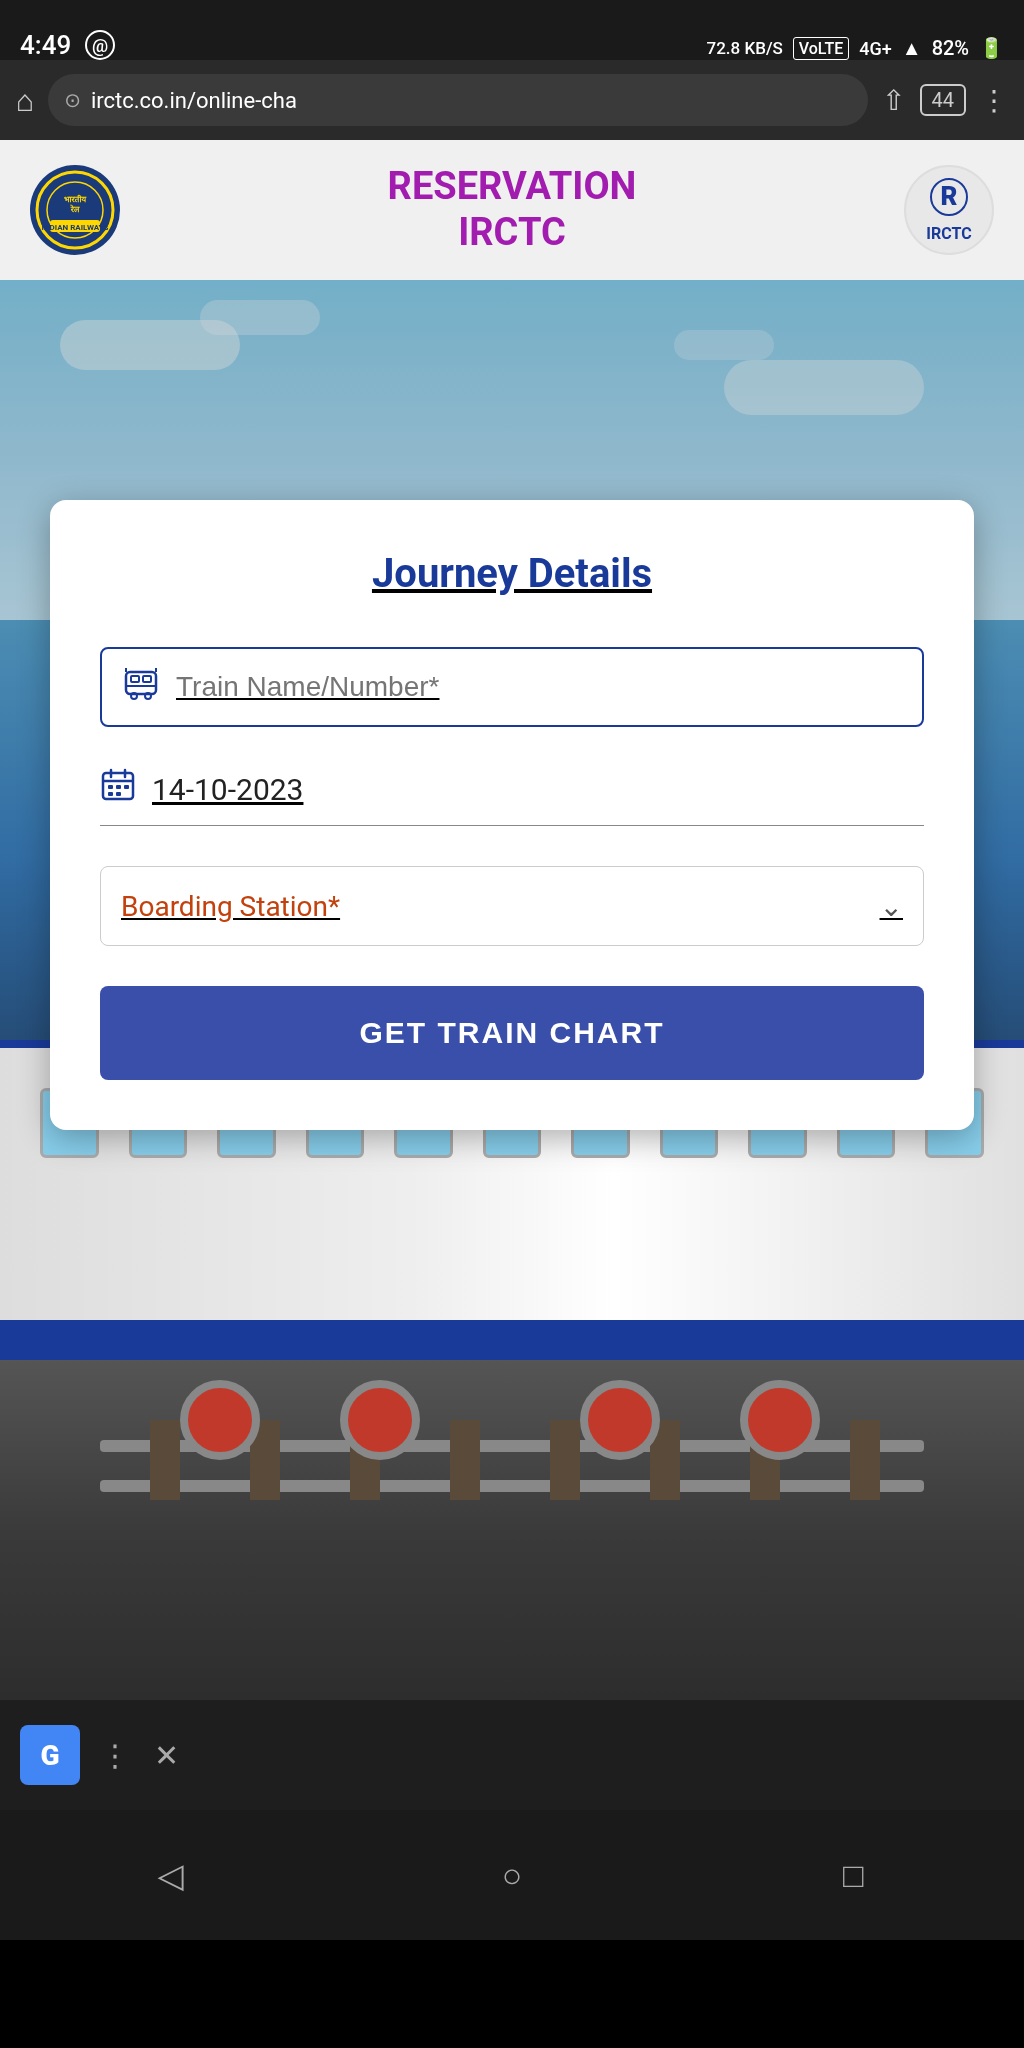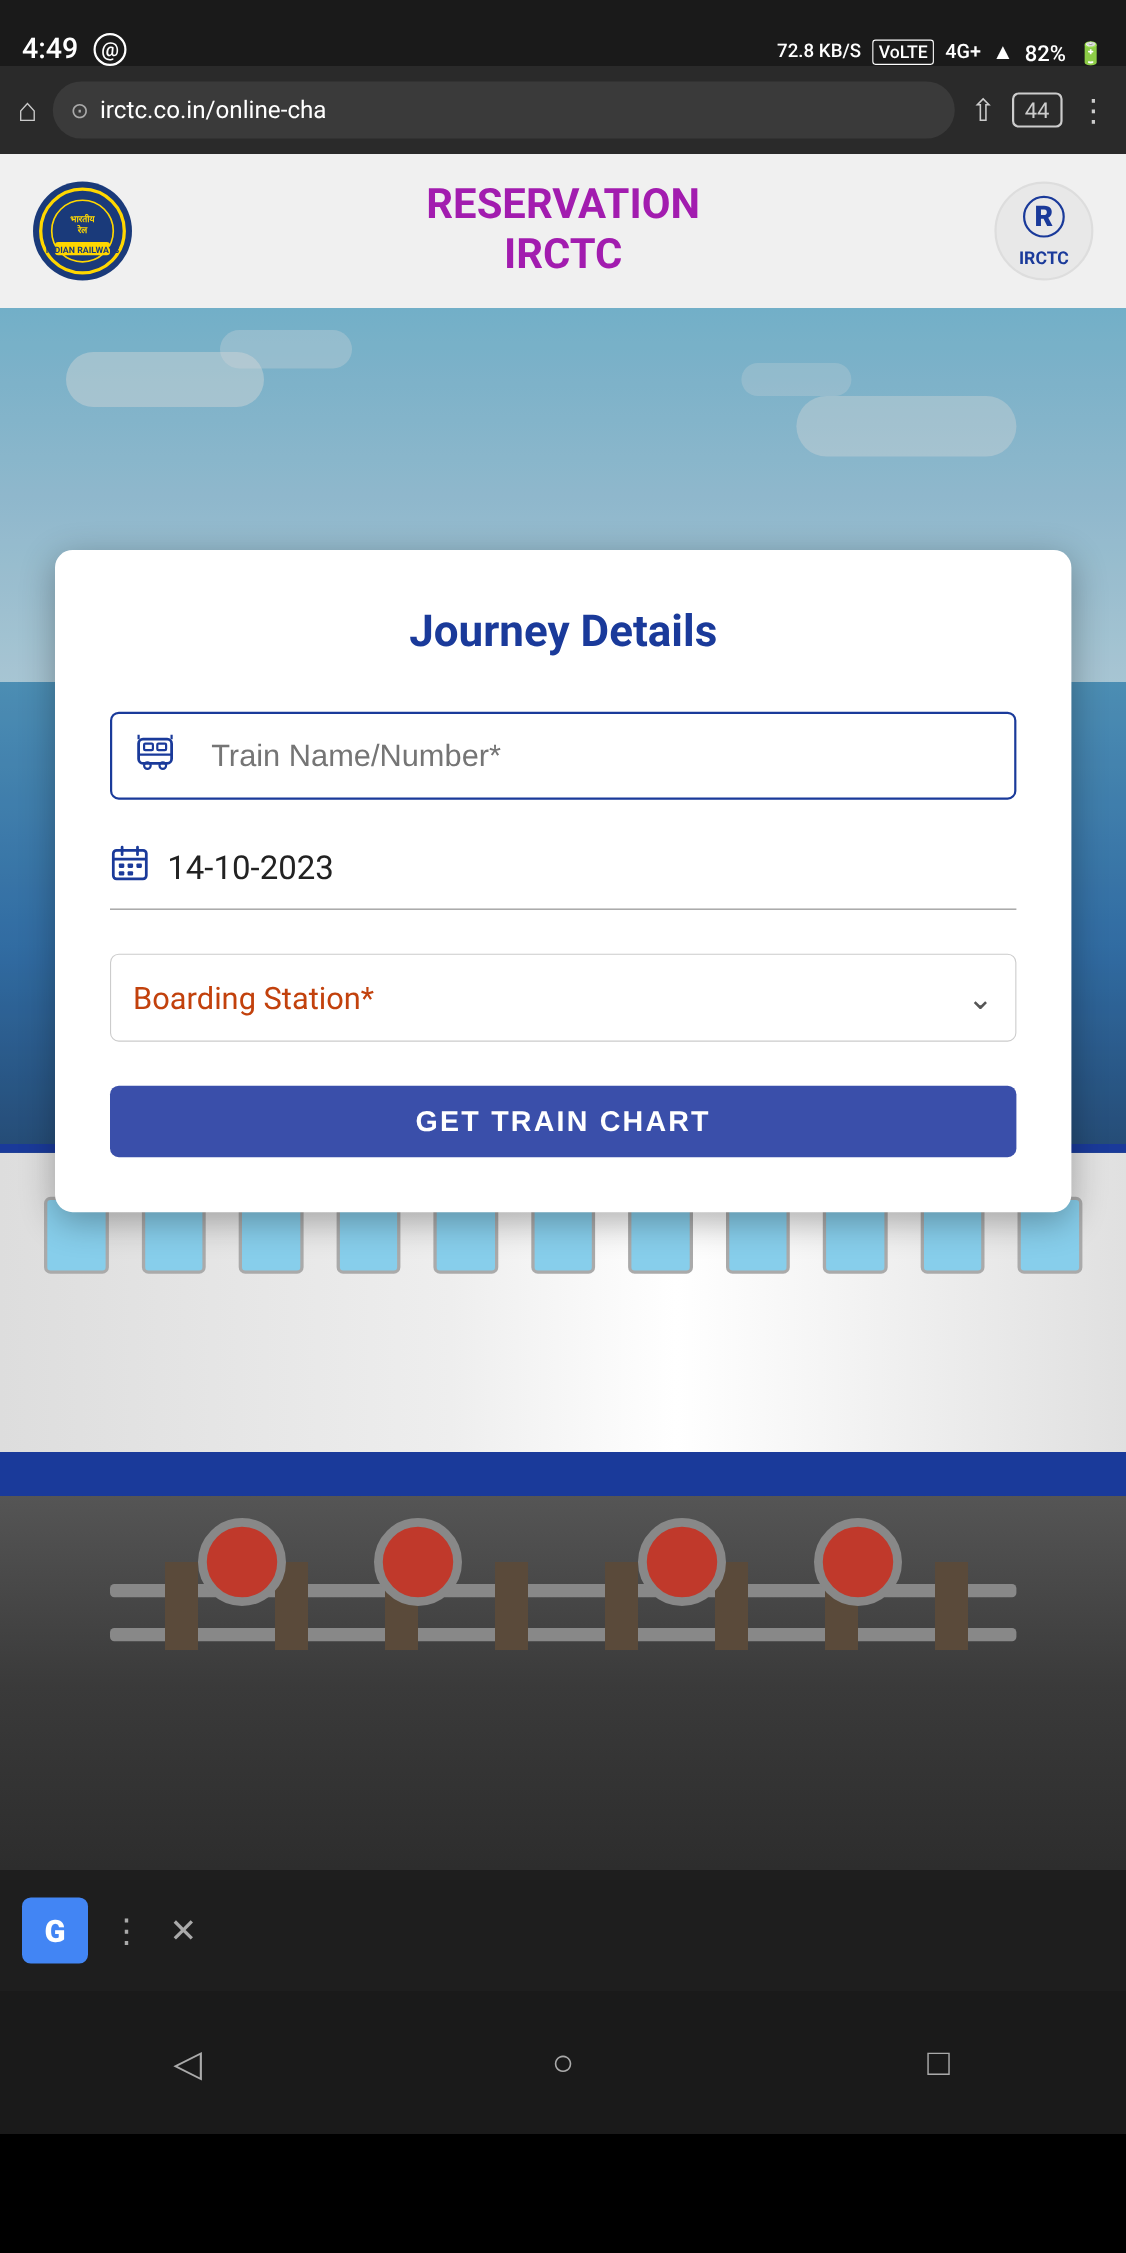--- a/index.html
+++ b/index.html
@@ -172,35 +172,36 @@
     .form-card {
       position: absolute;
       top: 220px;
       left: 50px;
       right: 50px;
       background: #fff;
       border-radius: 16px;
       padding: 50px 50px;
       box-shadow: 0 8px 32px rgba(0,0,0,0.3);
       z-index: 10;
+      text-decoration: underline;
     }
 
     .form-title {
       text-align: center;
       color: #1a3a9a;
       font-size: 40px;
       font-weight: 700;
       margin-bottom: 50px;
     }
 
     
     .train-input-wrapper {
       display: flex;
       align-items: center;
-      gap: 32px;
+      gap: 16px;
       border: 2px solid #1a3a9a;
       border-radius: 8px;
       padding: 0 20px;
       height: 80px;
       margin-bottom: 40px;
     }
 
     .train-icon {
       color: #1a3a9a;
       font-size: 34px;
@@ -268,26 +269,26 @@
     }
 
     .chevron-icon {
       color: #555;
       font-size: 28px;
     }
 
     
     .get-chart-btn {
       width: 100%;
-      height: 65px;
+      height: 94px;
       background: #3a4faa;
       color: #fff;
       border: none;
       border-radius: 8px;
-      font-size: 26px;
+      font-size: 30px;
       font-weight: 700;
       letter-spacing: 2px;
       cursor: pointer;
       text-transform: uppercase;
     }
 
     
     .translate-bar {
       position: absolute;
       bottom: 130px;

